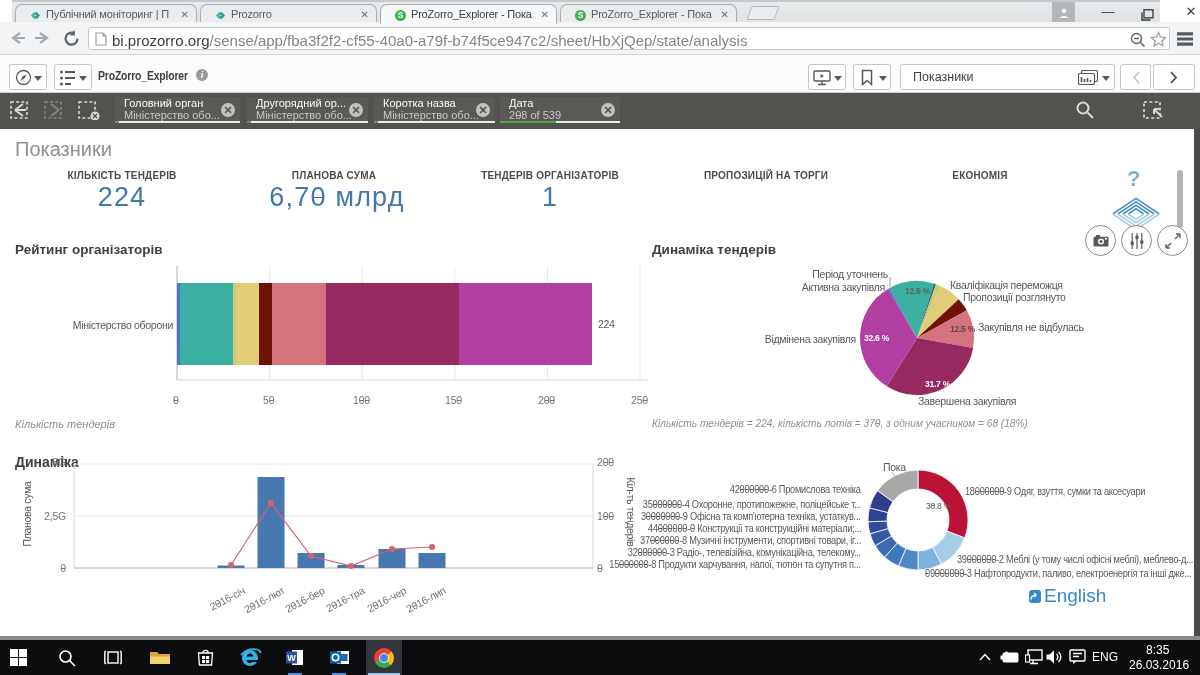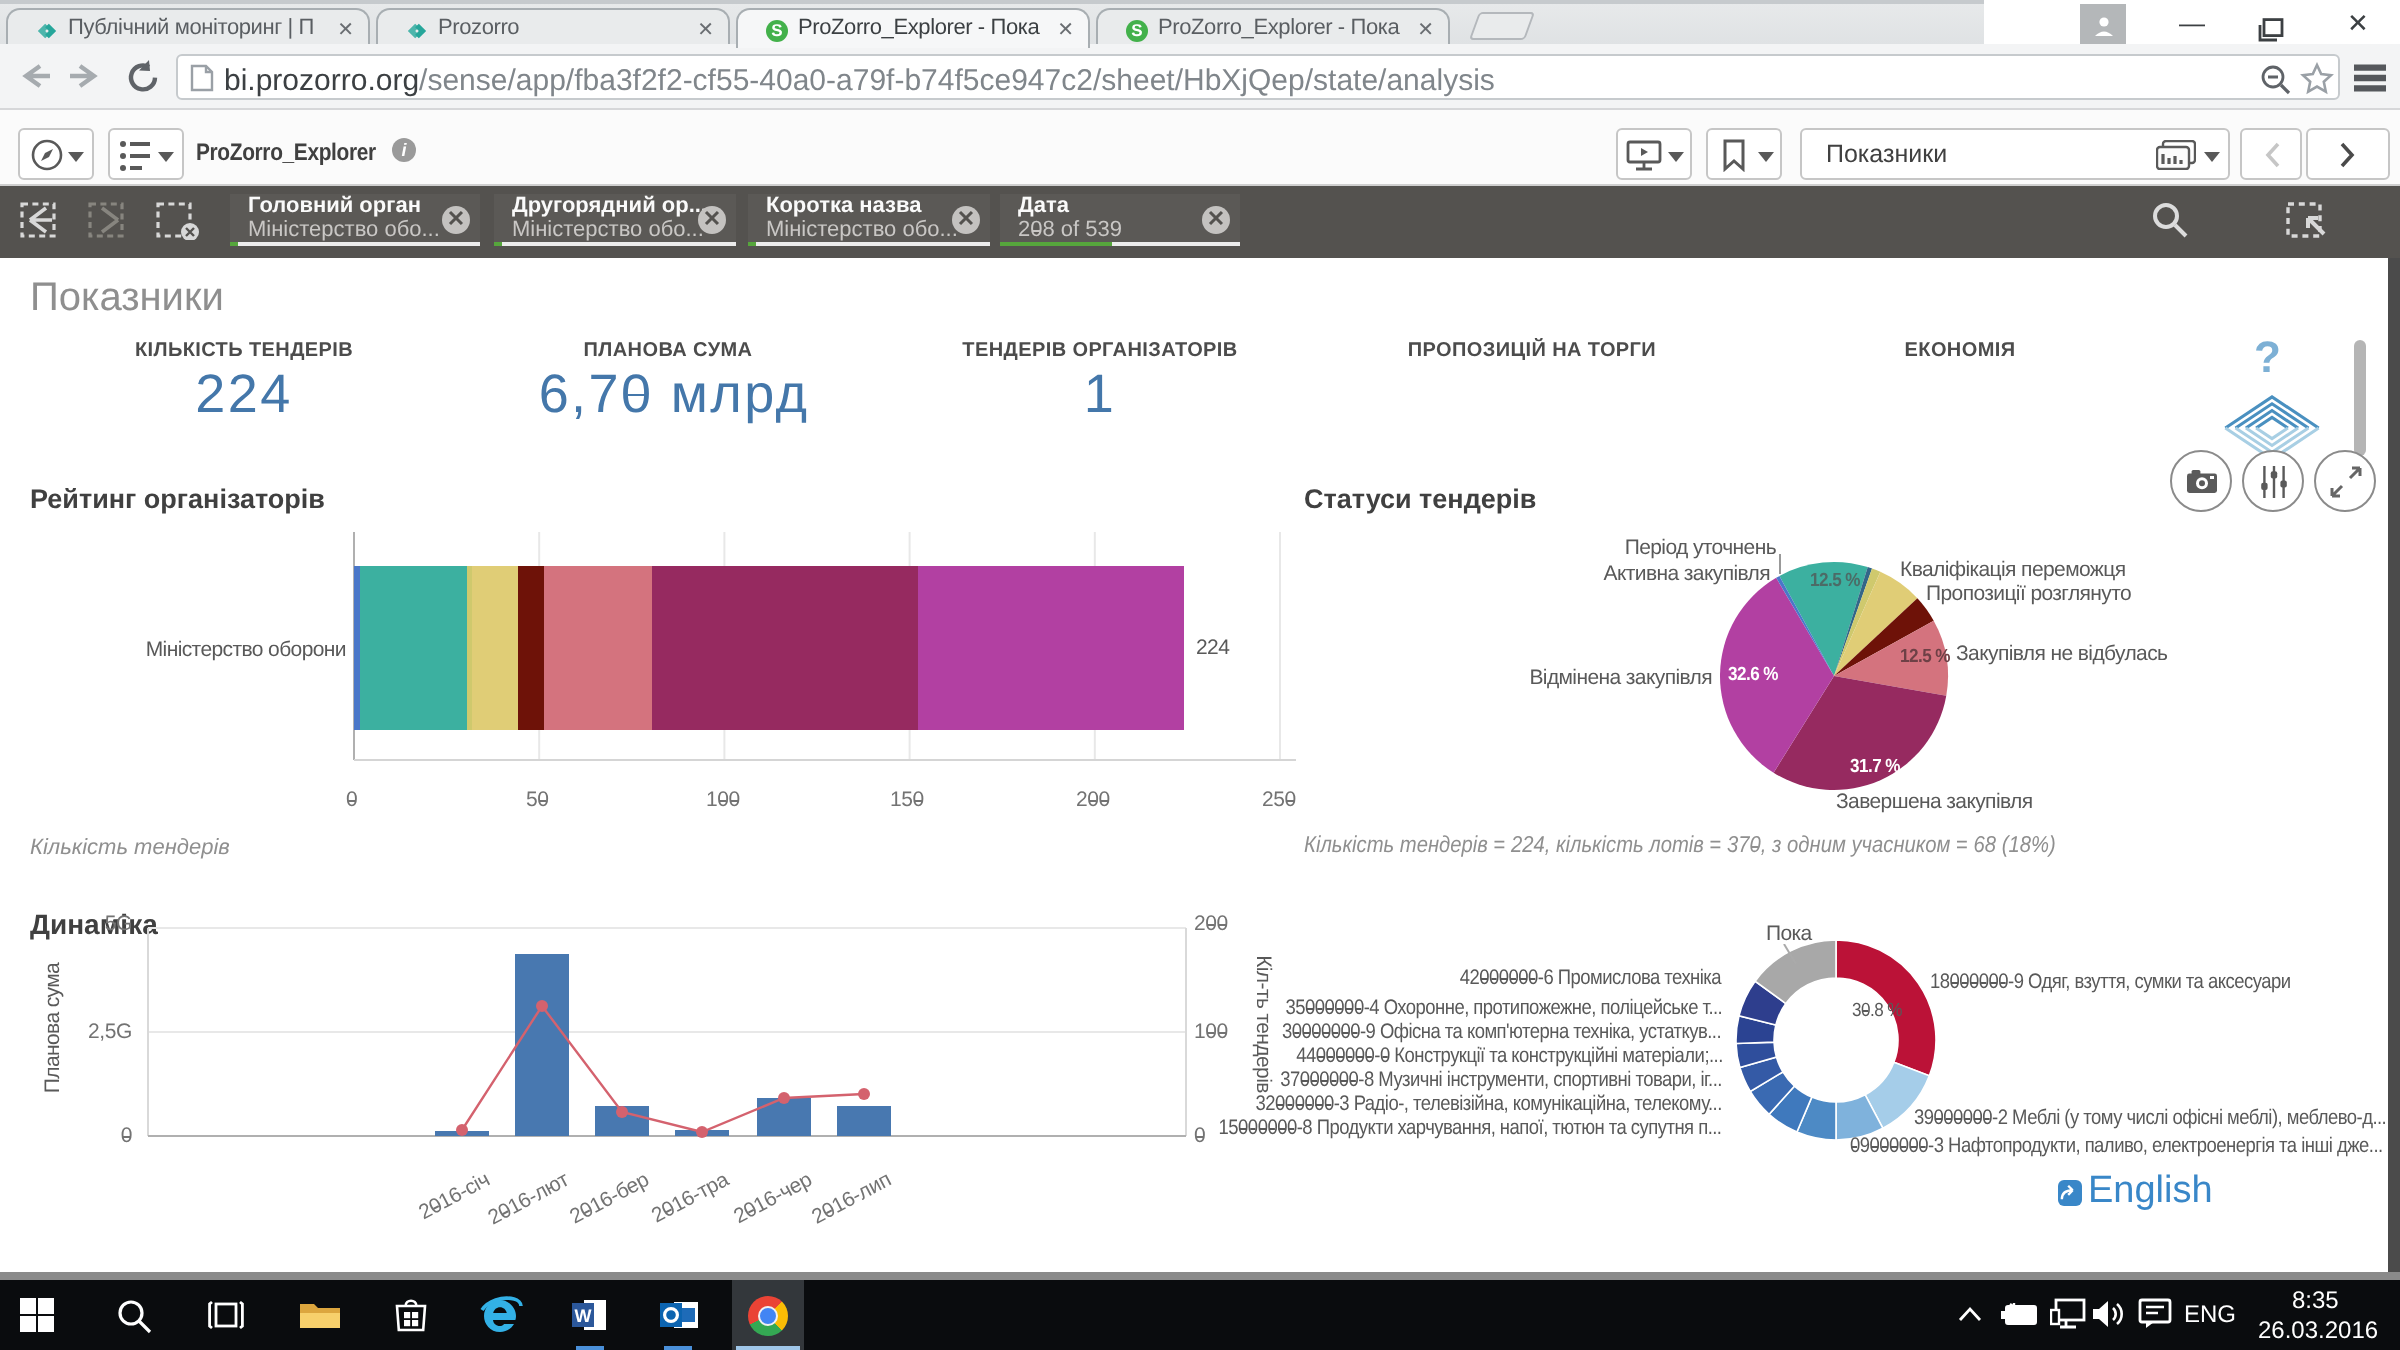--- a/index.html
+++ b/index.html
@@ -3,42 +3,42 @@
 <meta charset="utf-8">
 <style>
 *{margin:0;padding:0;box-sizing:border-box}
 html,body{width:1200px;height:675px;overflow:hidden}
 body{font-family:"Liberation Sans",sans-serif;position:relative;background:#fff}
 .abs{position:absolute}
 
 .z{position:relative;display:inline-block}
 .z::after{content:"";position:absolute;left:20%;right:20%;top:47%;height:0.06em;min-height:1px;background:currentColor}
 
-#tabstrip{position:absolute;left:0;top:0;width:992px;height:22px;background:linear-gradient(#e7e9ea,#dfe2e4);border-top:2px solid #c6cacd}
+#tabstrip{position:absolute;left:12px;top:0;width:1148px;height:22px;background:linear-gradient(#e7e9ea,#dfe2e4);border-top:2px solid #c6cacd}
 .tab{position:absolute;top:2px;height:20px;background:#e9ebec;border:1px solid #a8aeb2;border-bottom:none;border-radius:7px 7px 0 0;font-size:11px;color:#5a5e62;overflow:hidden;white-space:nowrap}
 .tab.active{background:#f6f7f8;border-color:#a8aeb2;z-index:3;color:#3c4043}
 .tab .ttl{position:absolute;top:3px;left:30px;right:20px;overflow:hidden;letter-spacing:-.2px}
 .tab .cx{position:absolute;top:4px;right:7px;color:#6a6e72;font-size:10px}
 .fav{position:absolute;left:14px;top:5px;width:11px;height:11px}
 .favq{position:absolute;left:14px;top:5px;width:11px;height:11px;border-radius:50%;background:#43b14b;color:#fff;font-size:8.5px;font-weight:bold;text-align:center;line-height:11px}
 
 .winbtn{position:absolute;top:0;color:#3c4043;font-size:13px;text-align:center}
 
 #navbar{position:absolute;left:0;top:22px;width:1200px;height:33px;background:#f3f4f5;border-bottom:1px solid #d6d7d9}
 #urlbox{position:absolute;left:88px;top:5px;width:1082px;height:23px;background:#fff;border:1px solid #c6cacd;border-radius:3px}
 #urltext{position:absolute;left:23px;top:4px;font-size:15px;color:#80868b;white-space:nowrap}
 #urltext b{color:#3c4043;font-weight:normal}
 
 #qbar{position:absolute;left:0;top:55px;width:1200px;height:38px;background:#fbfbfb;border-bottom:1px solid #cfcfcf}
 .qbtn{position:absolute;top:9px;height:26px;background:#fff;border:1px solid #c6c6c6;border-radius:3px}
 .caret{display:inline-block;width:0;height:0;border-left:4px solid transparent;border-right:4px solid transparent;border-top:5px solid #595959;vertical-align:middle}
 
 #selbar{position:absolute;left:0;top:93px;width:1200px;height:36px;background:#54524f;z-index:5}
 .chip{position:absolute;top:4px;height:26px;background:#5b5956}
-.chip .t1{position:absolute;left:9px;top:0px;font-size:11px;font-weight:bold;color:#fafafa;white-space:nowrap}
+.chip .t1{position:absolute;left:9px;top:0px;font-size:11px;font-weight:normal;color:#fafafa;white-space:nowrap}
 .chip .t2{position:absolute;left:9px;top:12px;font-size:11px;color:#c9c7c5;white-space:nowrap}
 .chip .ul{position:absolute;left:0;bottom:0;height:2px;background:#ececec;width:100%}
 .chip .ug{position:absolute;left:0;bottom:0;height:2px;background:#56a63c}
 .chipx{position:absolute;top:6px;width:14px;height:14px;border-radius:50%;background:#c4c2c0;color:#54524f;font-size:11px;line-height:14px;text-align:center;font-weight:bold}
 
 #content{position:absolute;left:0;top:126px;width:1200px;height:510px;background:#fff;overflow:hidden}
 .kpilabel{position:absolute;top:44px;width:240px;text-align:center;font-size:10px;font-weight:bold;color:#4c4c4c;letter-spacing:.2px}
 .kpival{position:absolute;top:56px;width:240px;text-align:center;font-size:27px;color:#4477aa;letter-spacing:1.2px}
 .ctitle{position:absolute;font-size:13.5px;font-weight:bold;color:#404040;white-space:nowrap}
 .lab{position:absolute;font-size:10.5px;letter-spacing:-.3px;color:#595959;white-space:nowrap}
@@ -343,21 +343,21 @@
         <circle cx="432" cy="101" r="3"></circle>
       </g>
  </svg>
  <div class="tick s0 mon" style="right:959px">2<span class="z">0</span>16-січ</div>
  <div class="tick s0 mon" style="right:919px">2<span class="z">0</span>16-лют</div>
  <div class="tick s0 mon" style="right:879px">2<span class="z">0</span>16-бер</div>
  <div class="tick s0 mon" style="right:839px">2<span class="z">0</span>16-тра</div>
  <div class="tick s0 mon" style="right:798px">2<span class="z">0</span>16-чер</div>
  <div class="tick s0 mon" style="right:758px">2<span class="z">0</span>16-лип</div>
 
- <div class="ctitle" style="left:652px;top:116px">Статуси тендерів</div>
+ <div class="ctitle" style="left:652px;top:116px">Динаміка тендерів</div>
  <svg class="abs" style="left:840px;top:150px" width="160" height="122" viewBox="0 0 160 122">
       <path d="M77.00,62.00 L49.71,11.95 A57.00,57.00 0 0 1 93.86,7.55 Z" fill="#3cb0a0"></path>
       <path d="M77.00,62.00 L93.86,7.55 A57.00,57.00 0 0 1 96.03,8.27 Z" fill="#336688"></path>
       <path d="M77.00,62.00 L96.03,8.27 A57.00,57.00 0 0 1 100.18,9.93 Z" fill="#cfc96d"></path>
       <path d="M77.00,62.00 L100.18,9.93 A57.00,57.00 0 0 1 118.69,23.13 Z" fill="#e0cd76"></path>
       <path d="M77.00,62.00 L118.69,23.13 A57.00,57.00 0 0 1 126.85,34.37 Z" fill="#6e1208"></path>
       <path d="M77.00,62.00 L126.85,34.37 A57.00,57.00 0 0 1 133.13,71.90 Z" fill="#d4737e"></path>
       <path d="M77.00,62.00 L133.13,71.90 A57.00,57.00 0 0 1 46.79,110.34 Z" fill="#962a60"></path>
       <path d="M77.00,62.00 L46.79,110.34 A57.00,57.00 0 0 1 48.07,12.89 Z" fill="#b240a2"></path>
       <path d="M77.00,62.00 L48.07,12.89 A57.00,57.00 0 0 1 49.71,11.95 Z" fill="#4a77c9"></path>

